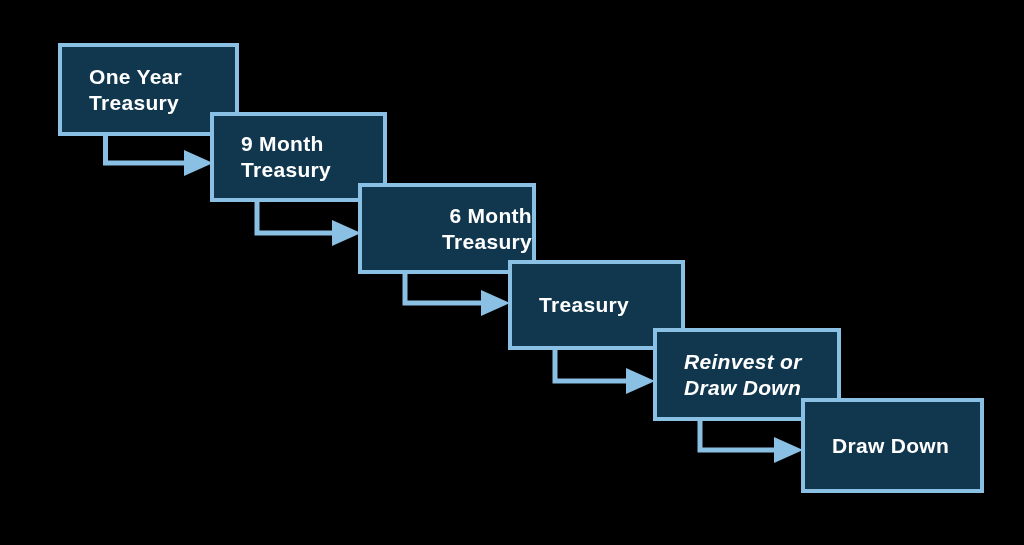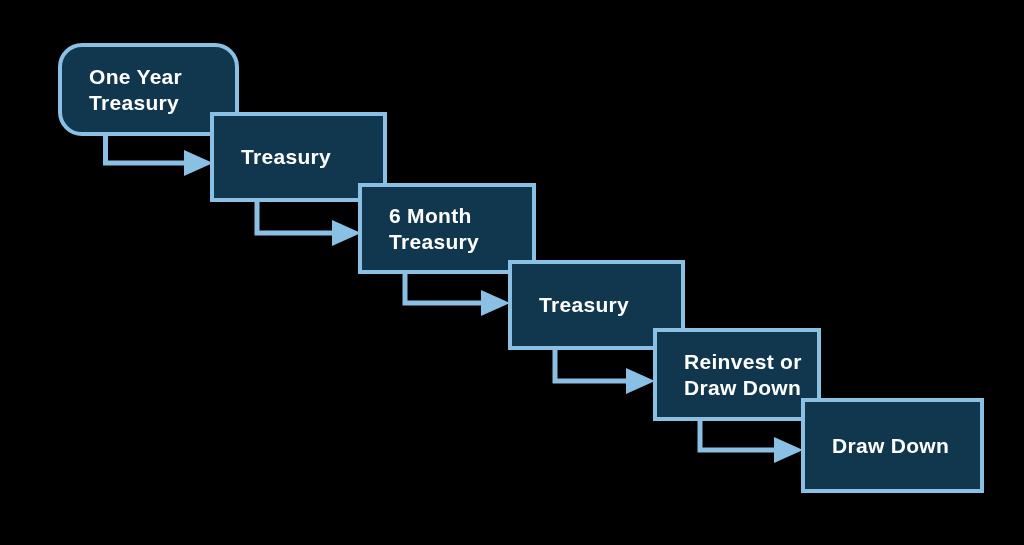--- a/index.html
+++ b/index.html
@@ -32,25 +32,25 @@
     justify-content: center;
     padding-left: 27px;
     font-size: 21px;
     font-weight: bold;
     line-height: 26px;
     letter-spacing: 0.3px;
     z-index: 2;
   }
   .flow-box span { display: block; }
   
-  .box-0 { left: 58px;  top: 43px;  width: 181px; height: 93px; border-radius: 24px; }
+  .box-0 { left: 58px;  top: 43px;  width: 181px; height: 93px; }
   .box-1 { left: 210px; top: 112px; width: 177px; height: 90px; }
-  .box-2 { left: 358px; top: 183px; width: 178px; height: 91px; }
+  .box-2 { left: 358px; top: 183px; width: 178px; height: 91px; text-align: right; }
   .box-3 { left: 508px; top: 260px; width: 177px; height: 90px; }
-  .box-4 { left: 653px; top: 328px; width: 168px; height: 93px; }
+  .box-4 { left: 653px; top: 328px; width: 188px; height: 93px; font-style: italic; }
   .box-5 { left: 801px; top: 398px; width: 183px; height: 95px; }
 </style>
 </head>
 <body>
 
 <div class="canvas">
 
   <svg class="arrow-layer" width="1024" height="545" viewBox="0 0 1024 545">
     <g>
       <path d="M105.5 130 L105.5 163 L184 163" fill="none" stroke="#8AC0E4" stroke-width="5"></path>
@@ -73,20 +73,21 @@
       <polygon points="774,437 774,463 803,450" fill="#8AC0E4"></polygon>
     </g>
   </svg>
 
   <div class="flow-box box-0">
     <span>One Year</span>
     <span>Treasury</span>
   </div>
 
   <div class="flow-box box-1">
+    <span>9 Month</span>
     <span>Treasury</span>
   </div>
 
   <div class="flow-box box-2">
     <span>6 Month</span>
     <span>Treasury</span>
   </div>
 
   <div class="flow-box box-3">
     <span>Treasury</span>

